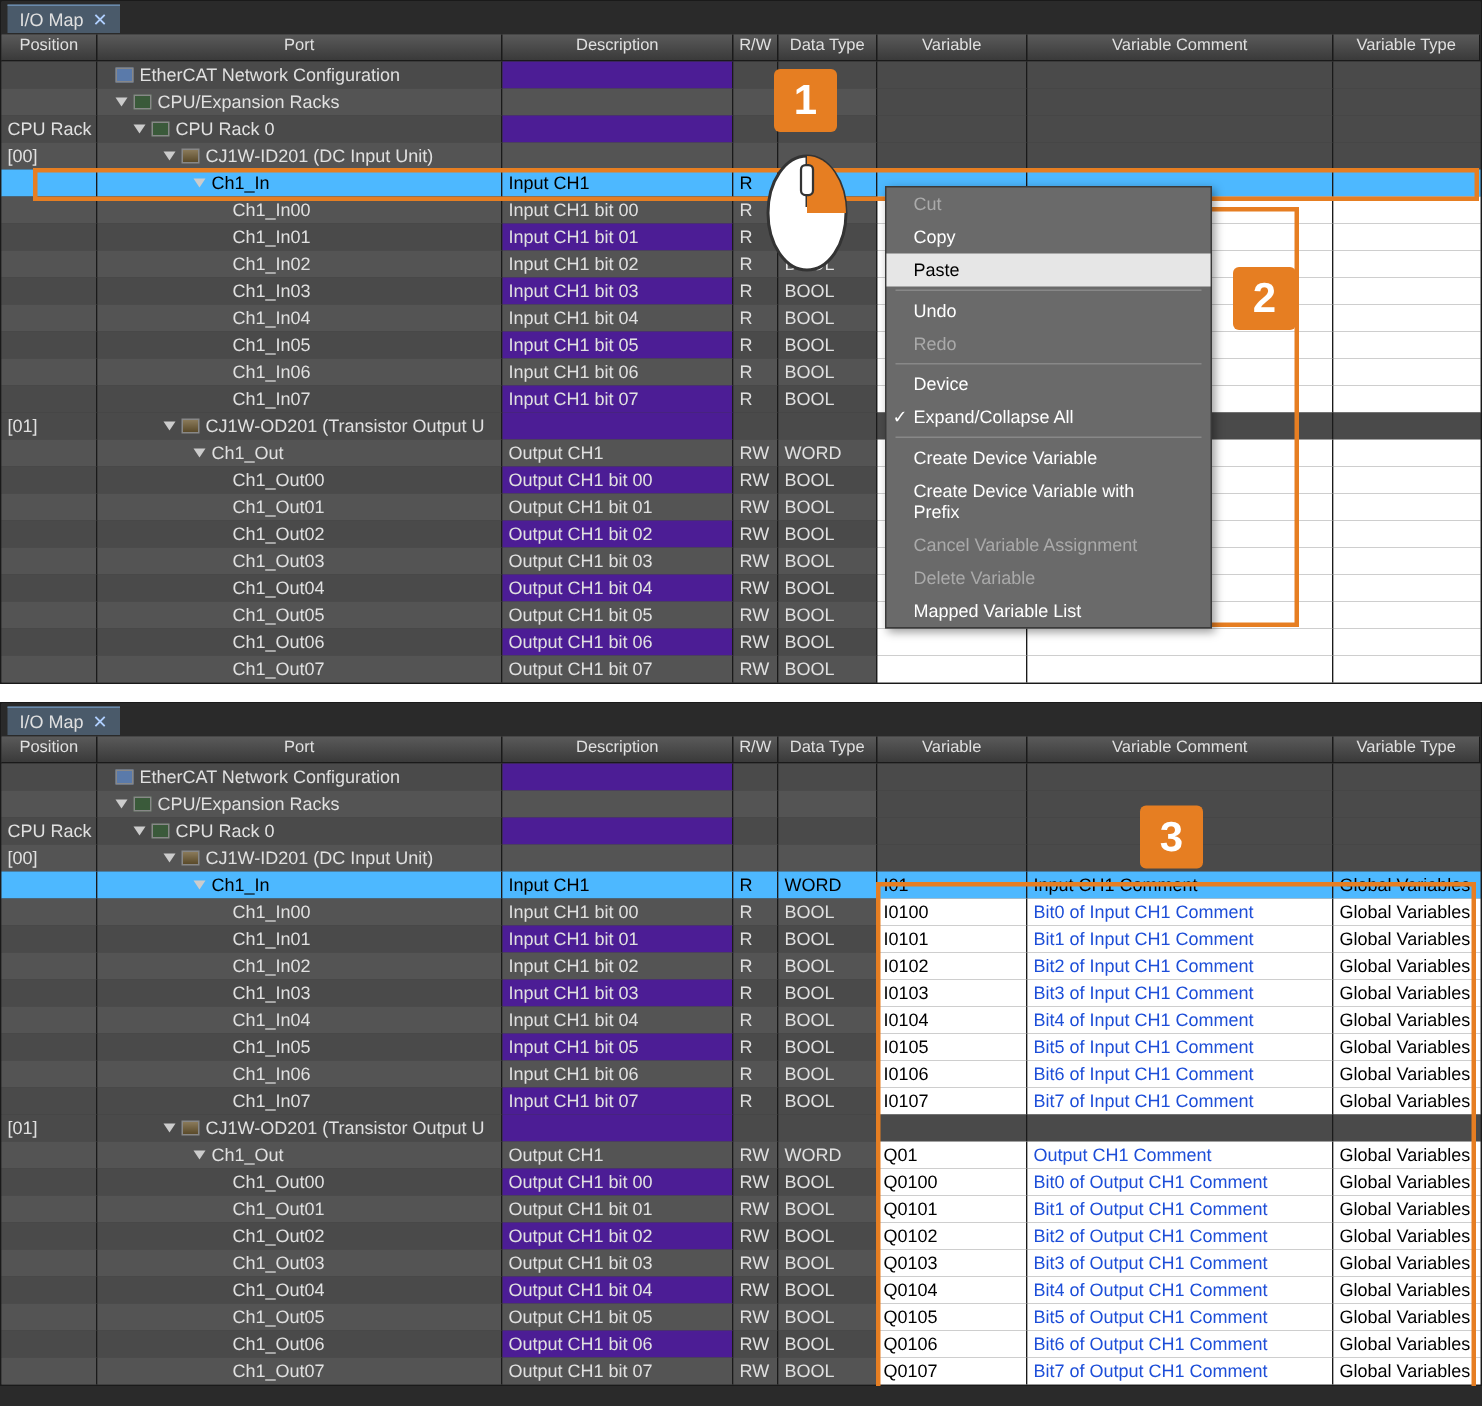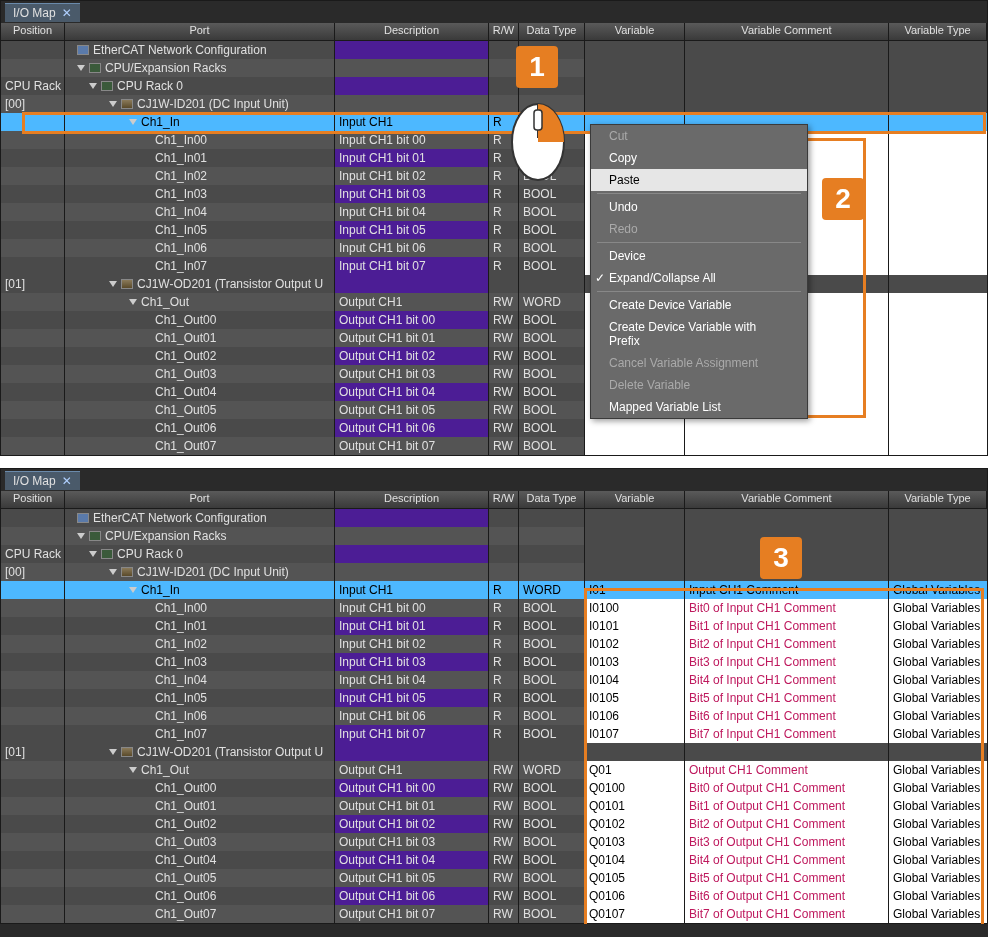--- a/index.html
+++ b/index.html
@@ -70,21 +70,21 @@
     white-space: nowrap;
     display: flex;
     align-items: center;
   }
   .cell.pos { width: 64px; background: #4a4a4a; }
   .cell.port { width: 270px; background: #4a4a4a; }
   .cell.desc { width: 154px; background: #4c1d95; }
   .cell.rw { width: 30px; background: #4a4a4a; }
   .cell.dtype { width: 66px; background: #4a4a4a; }
   .cell.var { width: 100px; background: #fff; color: #000; }
-  .cell.comment { width: 204px; background: #fff; color: #be185d; }
+  .cell.comment { width: 204px; background: #fff; color: #1d4ed8; }
   .cell.vtype { width: 98px; background: #fff; color: #000; border-right: none; }
   .cell.grey { background: #4a4a4a !important; color: #e0e0e0 !important; }
   .row.alt .cell.pos,
   .row.alt .cell.port,
   .row.alt .cell.desc,
   .row.alt .cell.rw,
   .row.alt .cell.dtype { background: #545454; }
   .row.selected .cell { background: #4db8ff !important; color: #000 !important; }
   .tri {
     display: inline-block;

